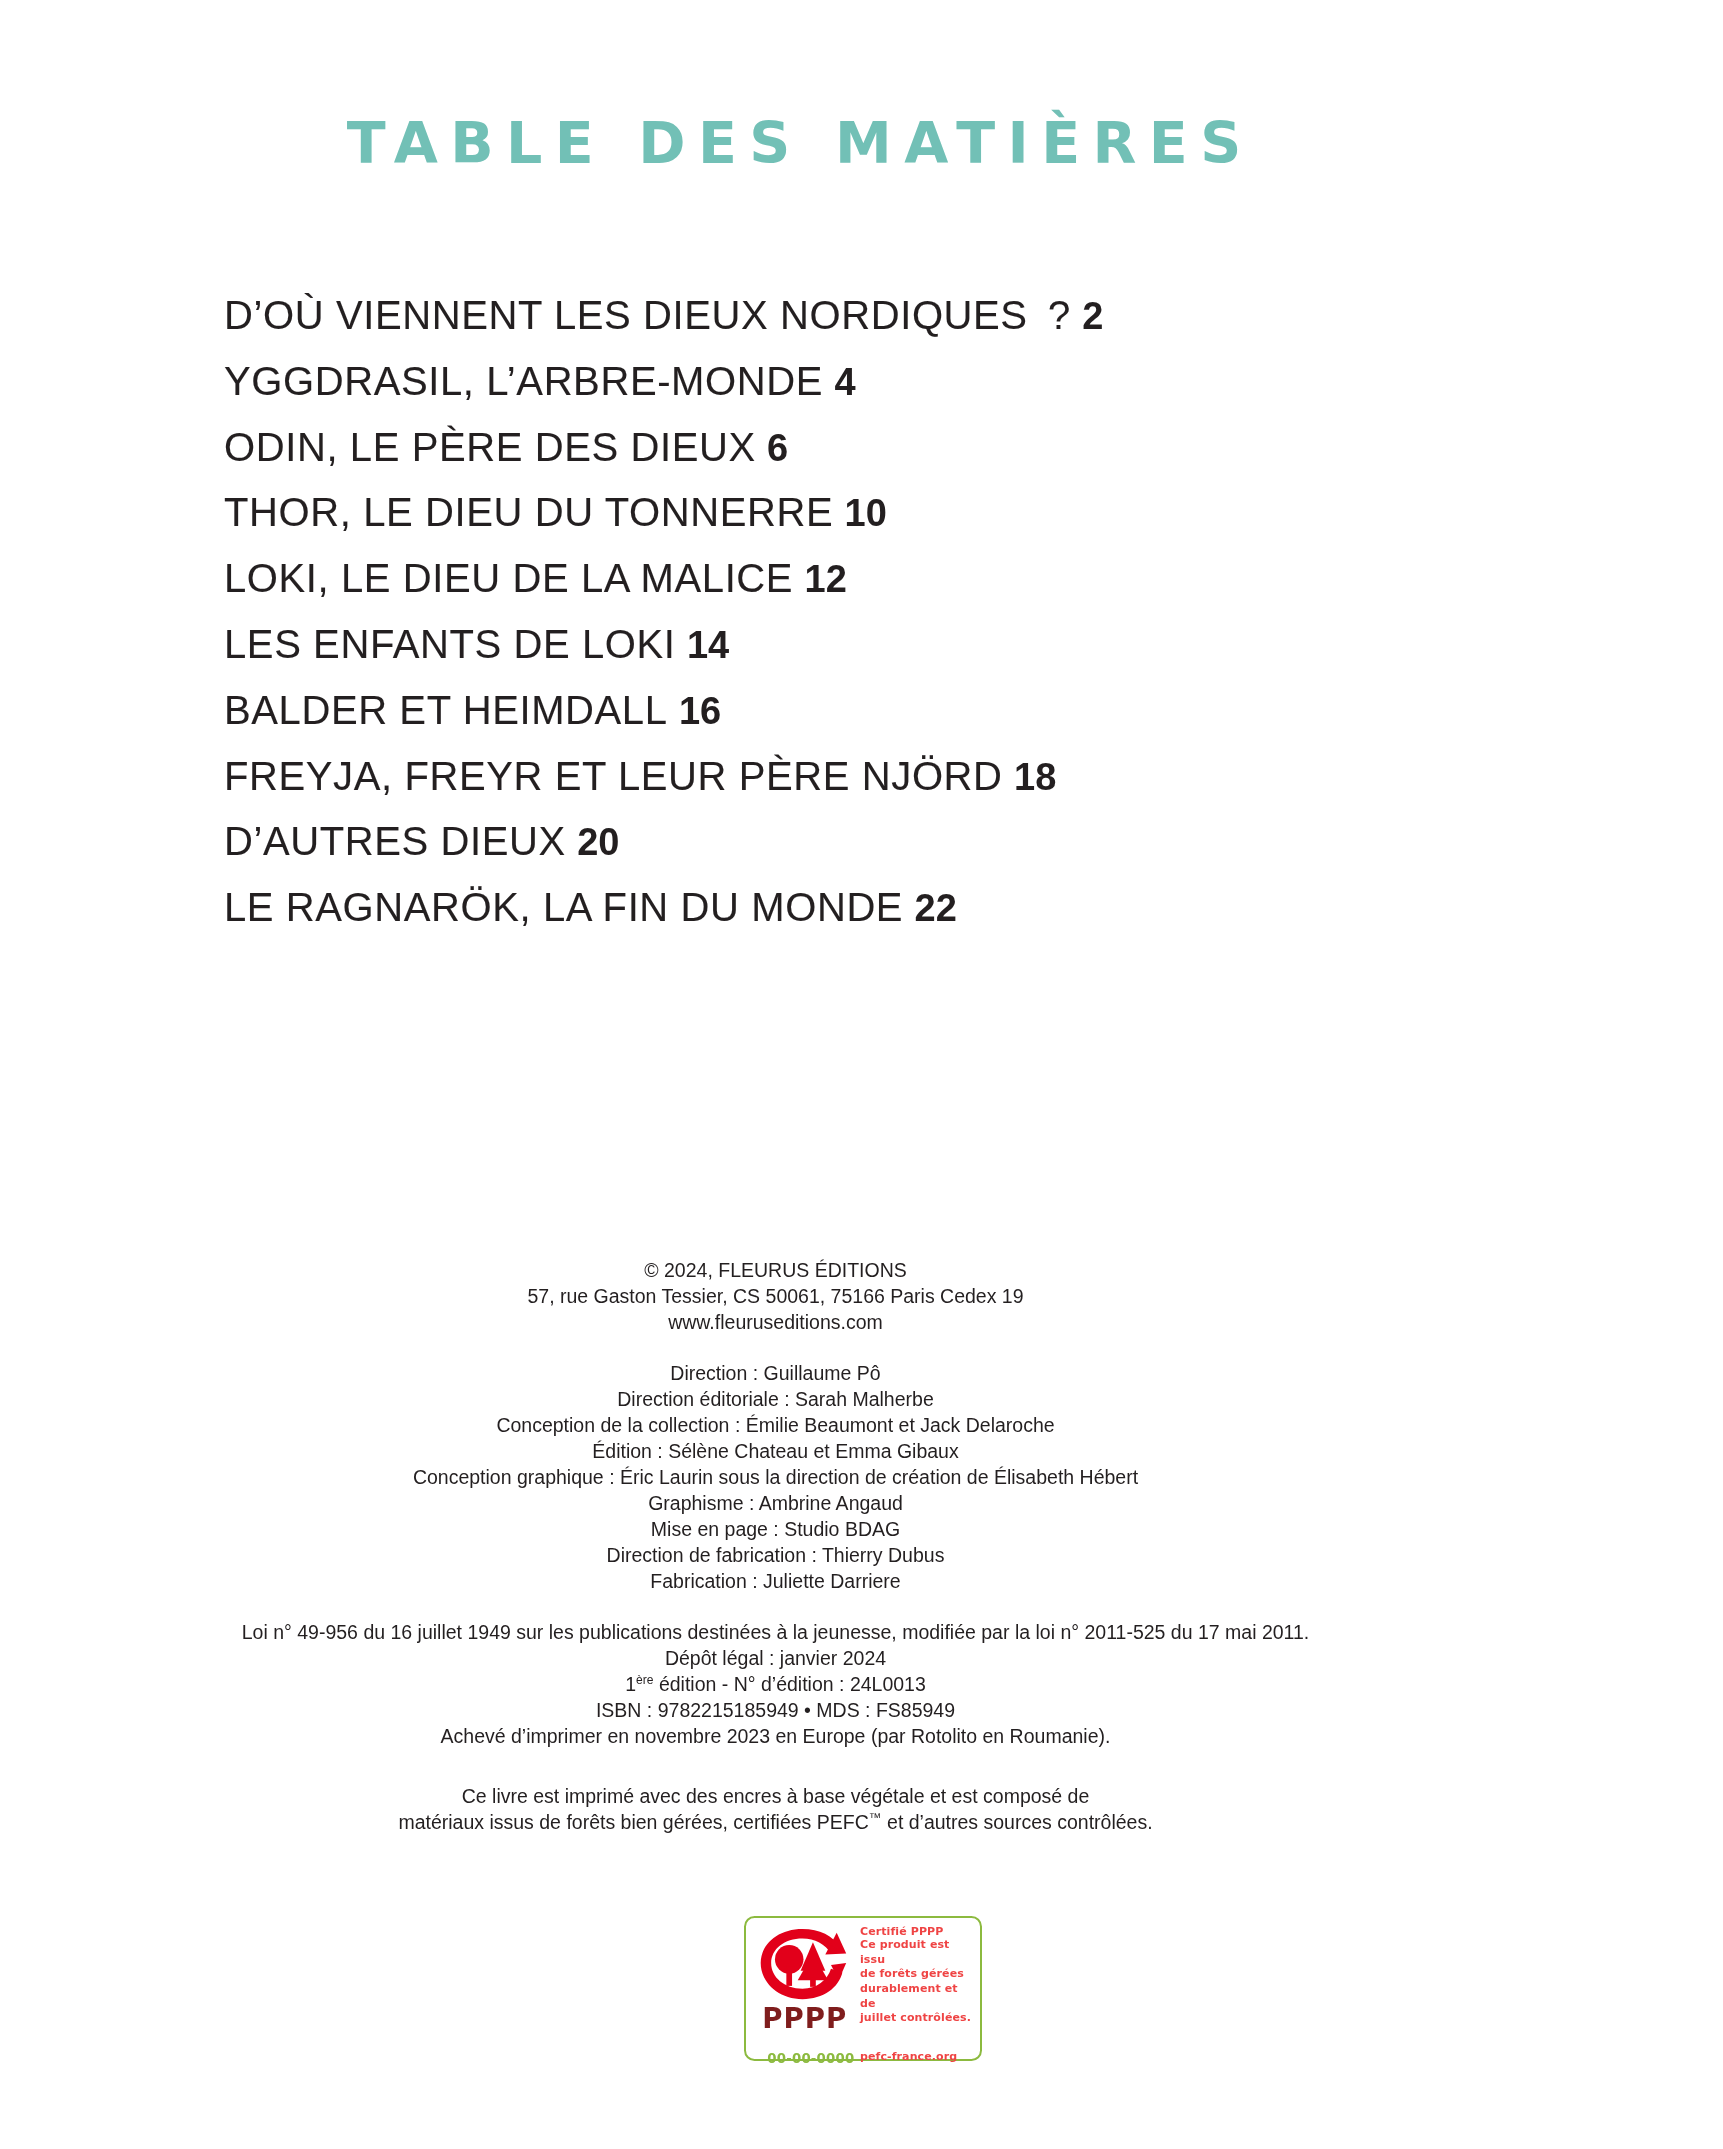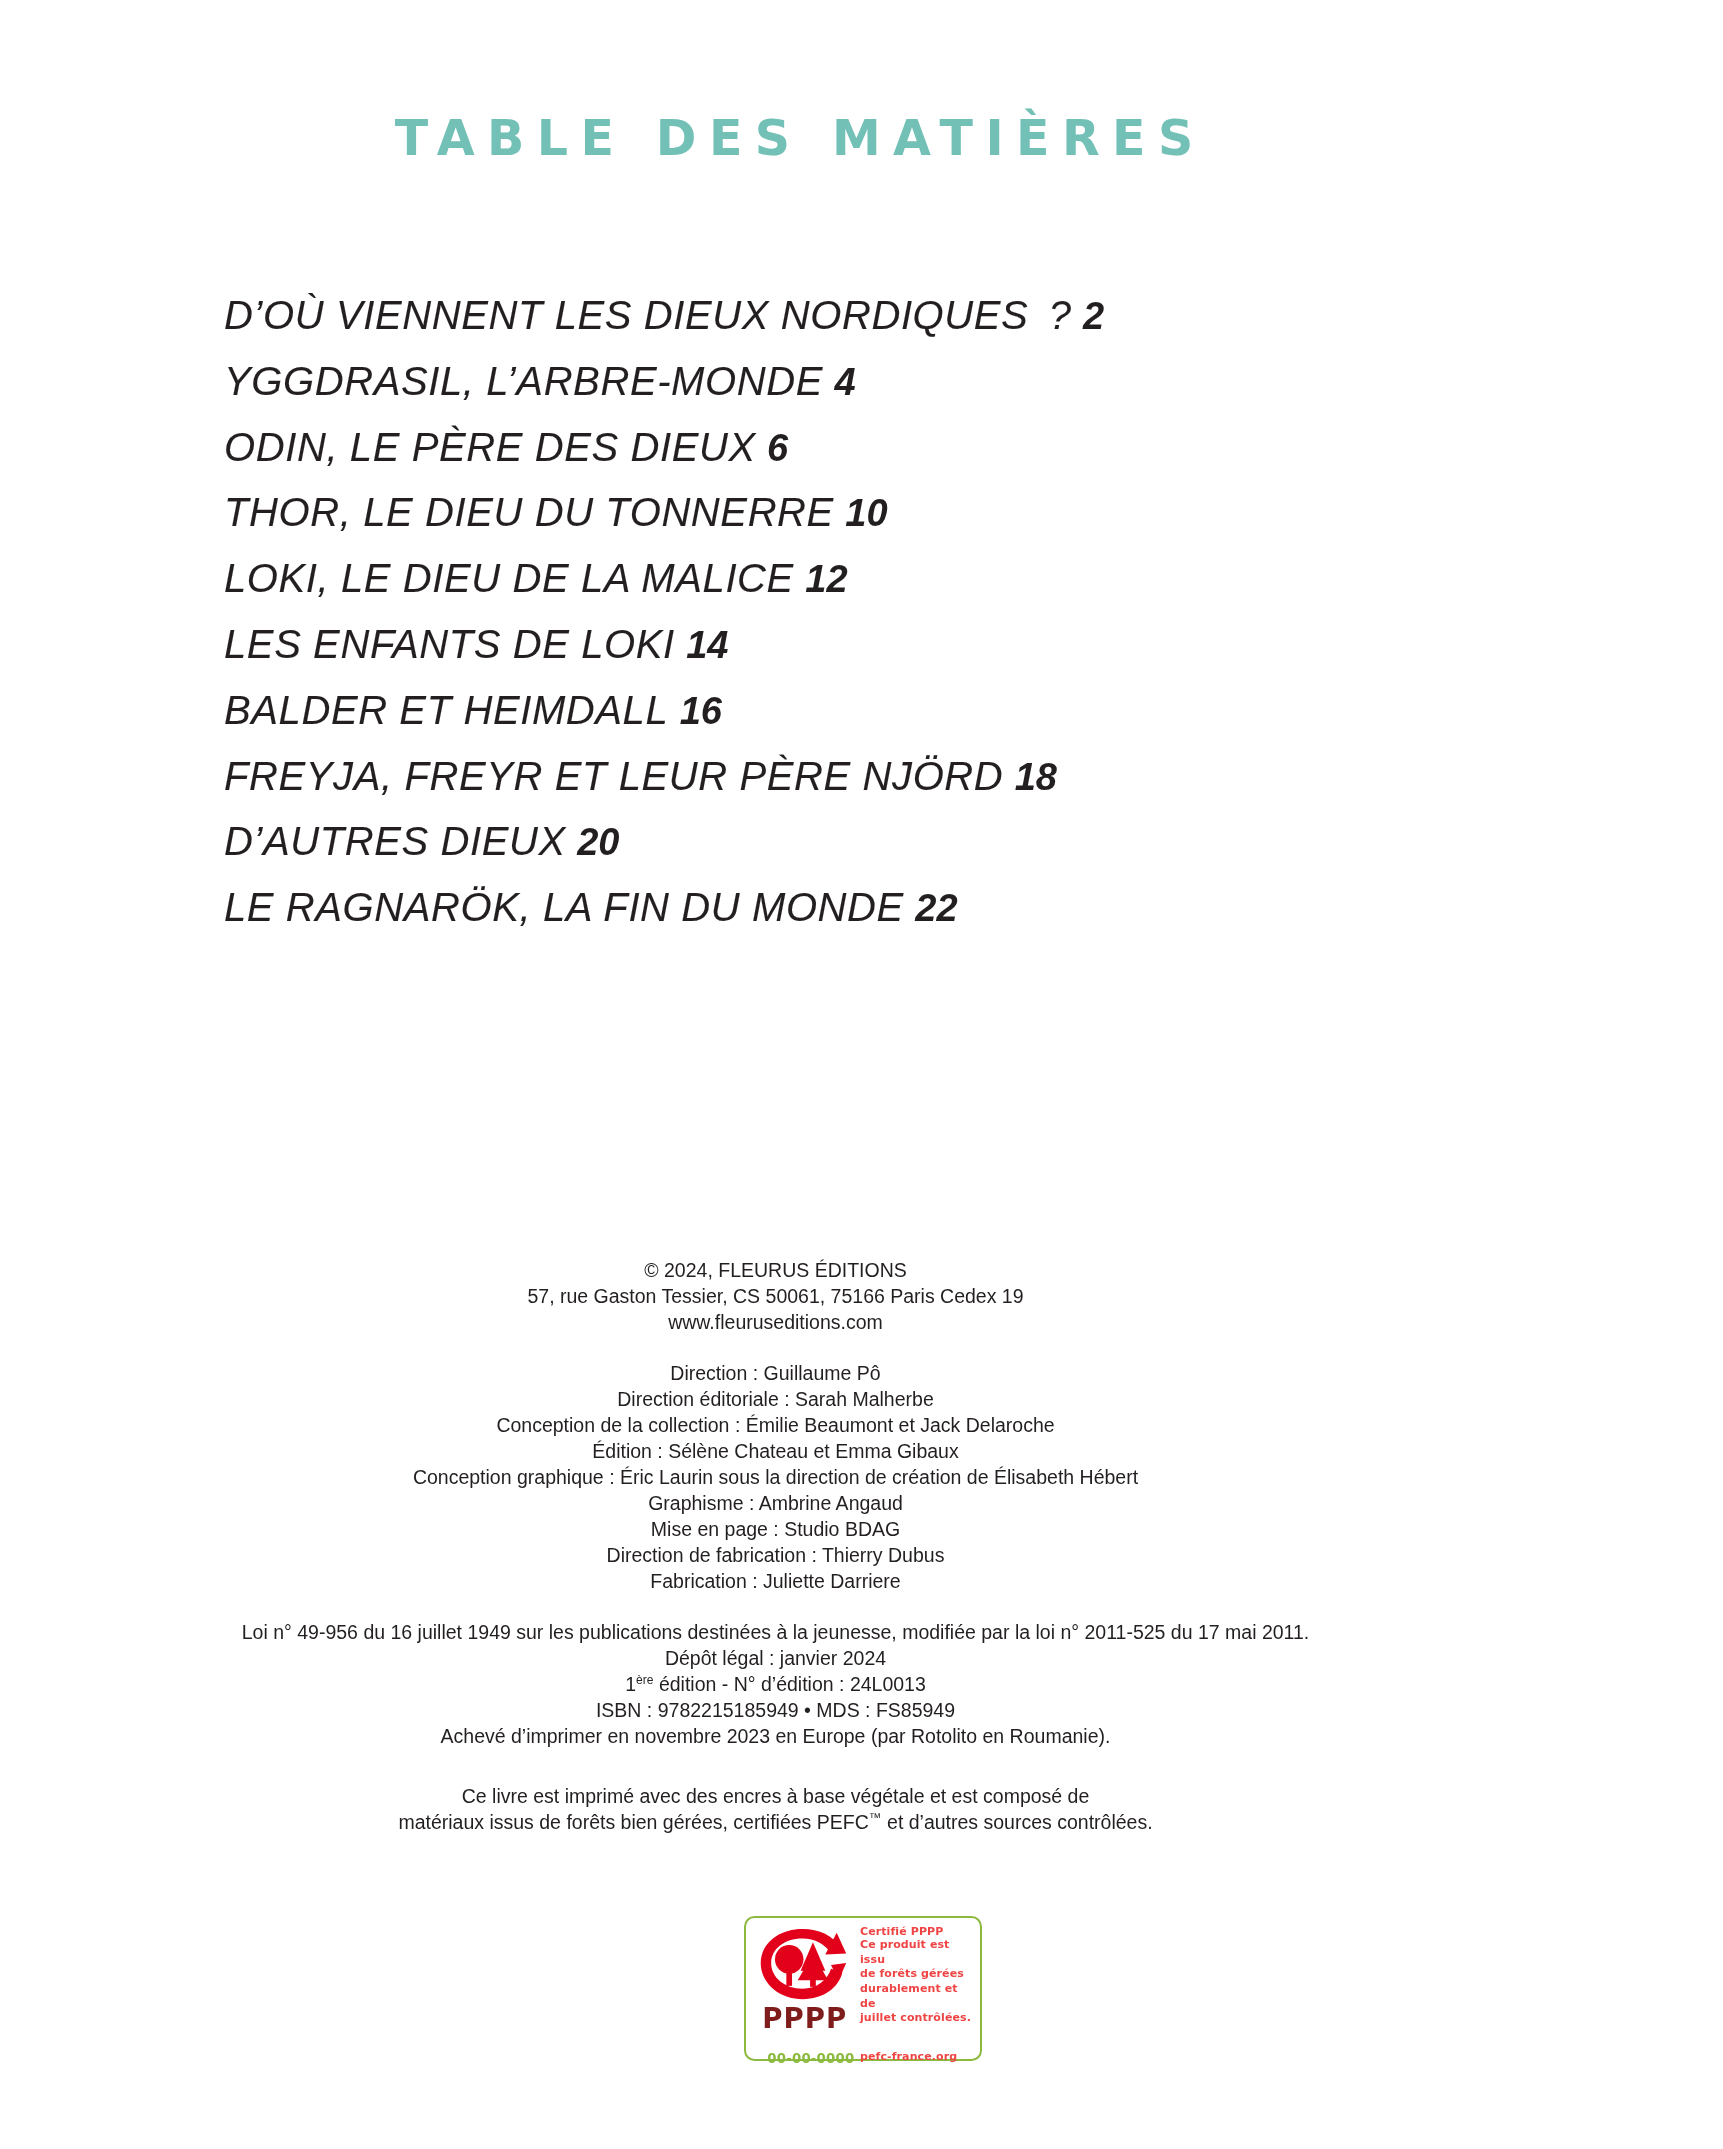--- a/index.html
+++ b/index.html
@@ -25,42 +25,41 @@
     box-sizing: border-box;
   }
 
   
   .toc-title {
     position: absolute;
     top: 112px;
     left: 0;
     width: 1588px;
     text-align: center;
-    font-size: 49px;
+    font-size: 57px;
     font-weight: 700;
     letter-spacing: 12.4px;
     color: #72c0b6;
     text-indent: 12.4px;
     font-family: "DejaVu Sans", sans-serif;
     line-height: 1.1;
   }
 
   
   .toc-list {
     position: absolute;
     top: 293px;
     left: 224px;
     width: 1351px;
   }
   .toc-entry {
     display: block;
     white-space: nowrap;
     margin-bottom: 21px;
     line-height: 1.12;
-    font-style: italic;
   }
   .toc-entry-label {
     font-size: 40px;
     font-weight: 300;
     letter-spacing: 0.6px;
     color: #231f20;
     font-family: "Liberation Sans", sans-serif;
     -webkit-text-stroke: 0.1px #231f20;
   }
   .toc-entry-page {

